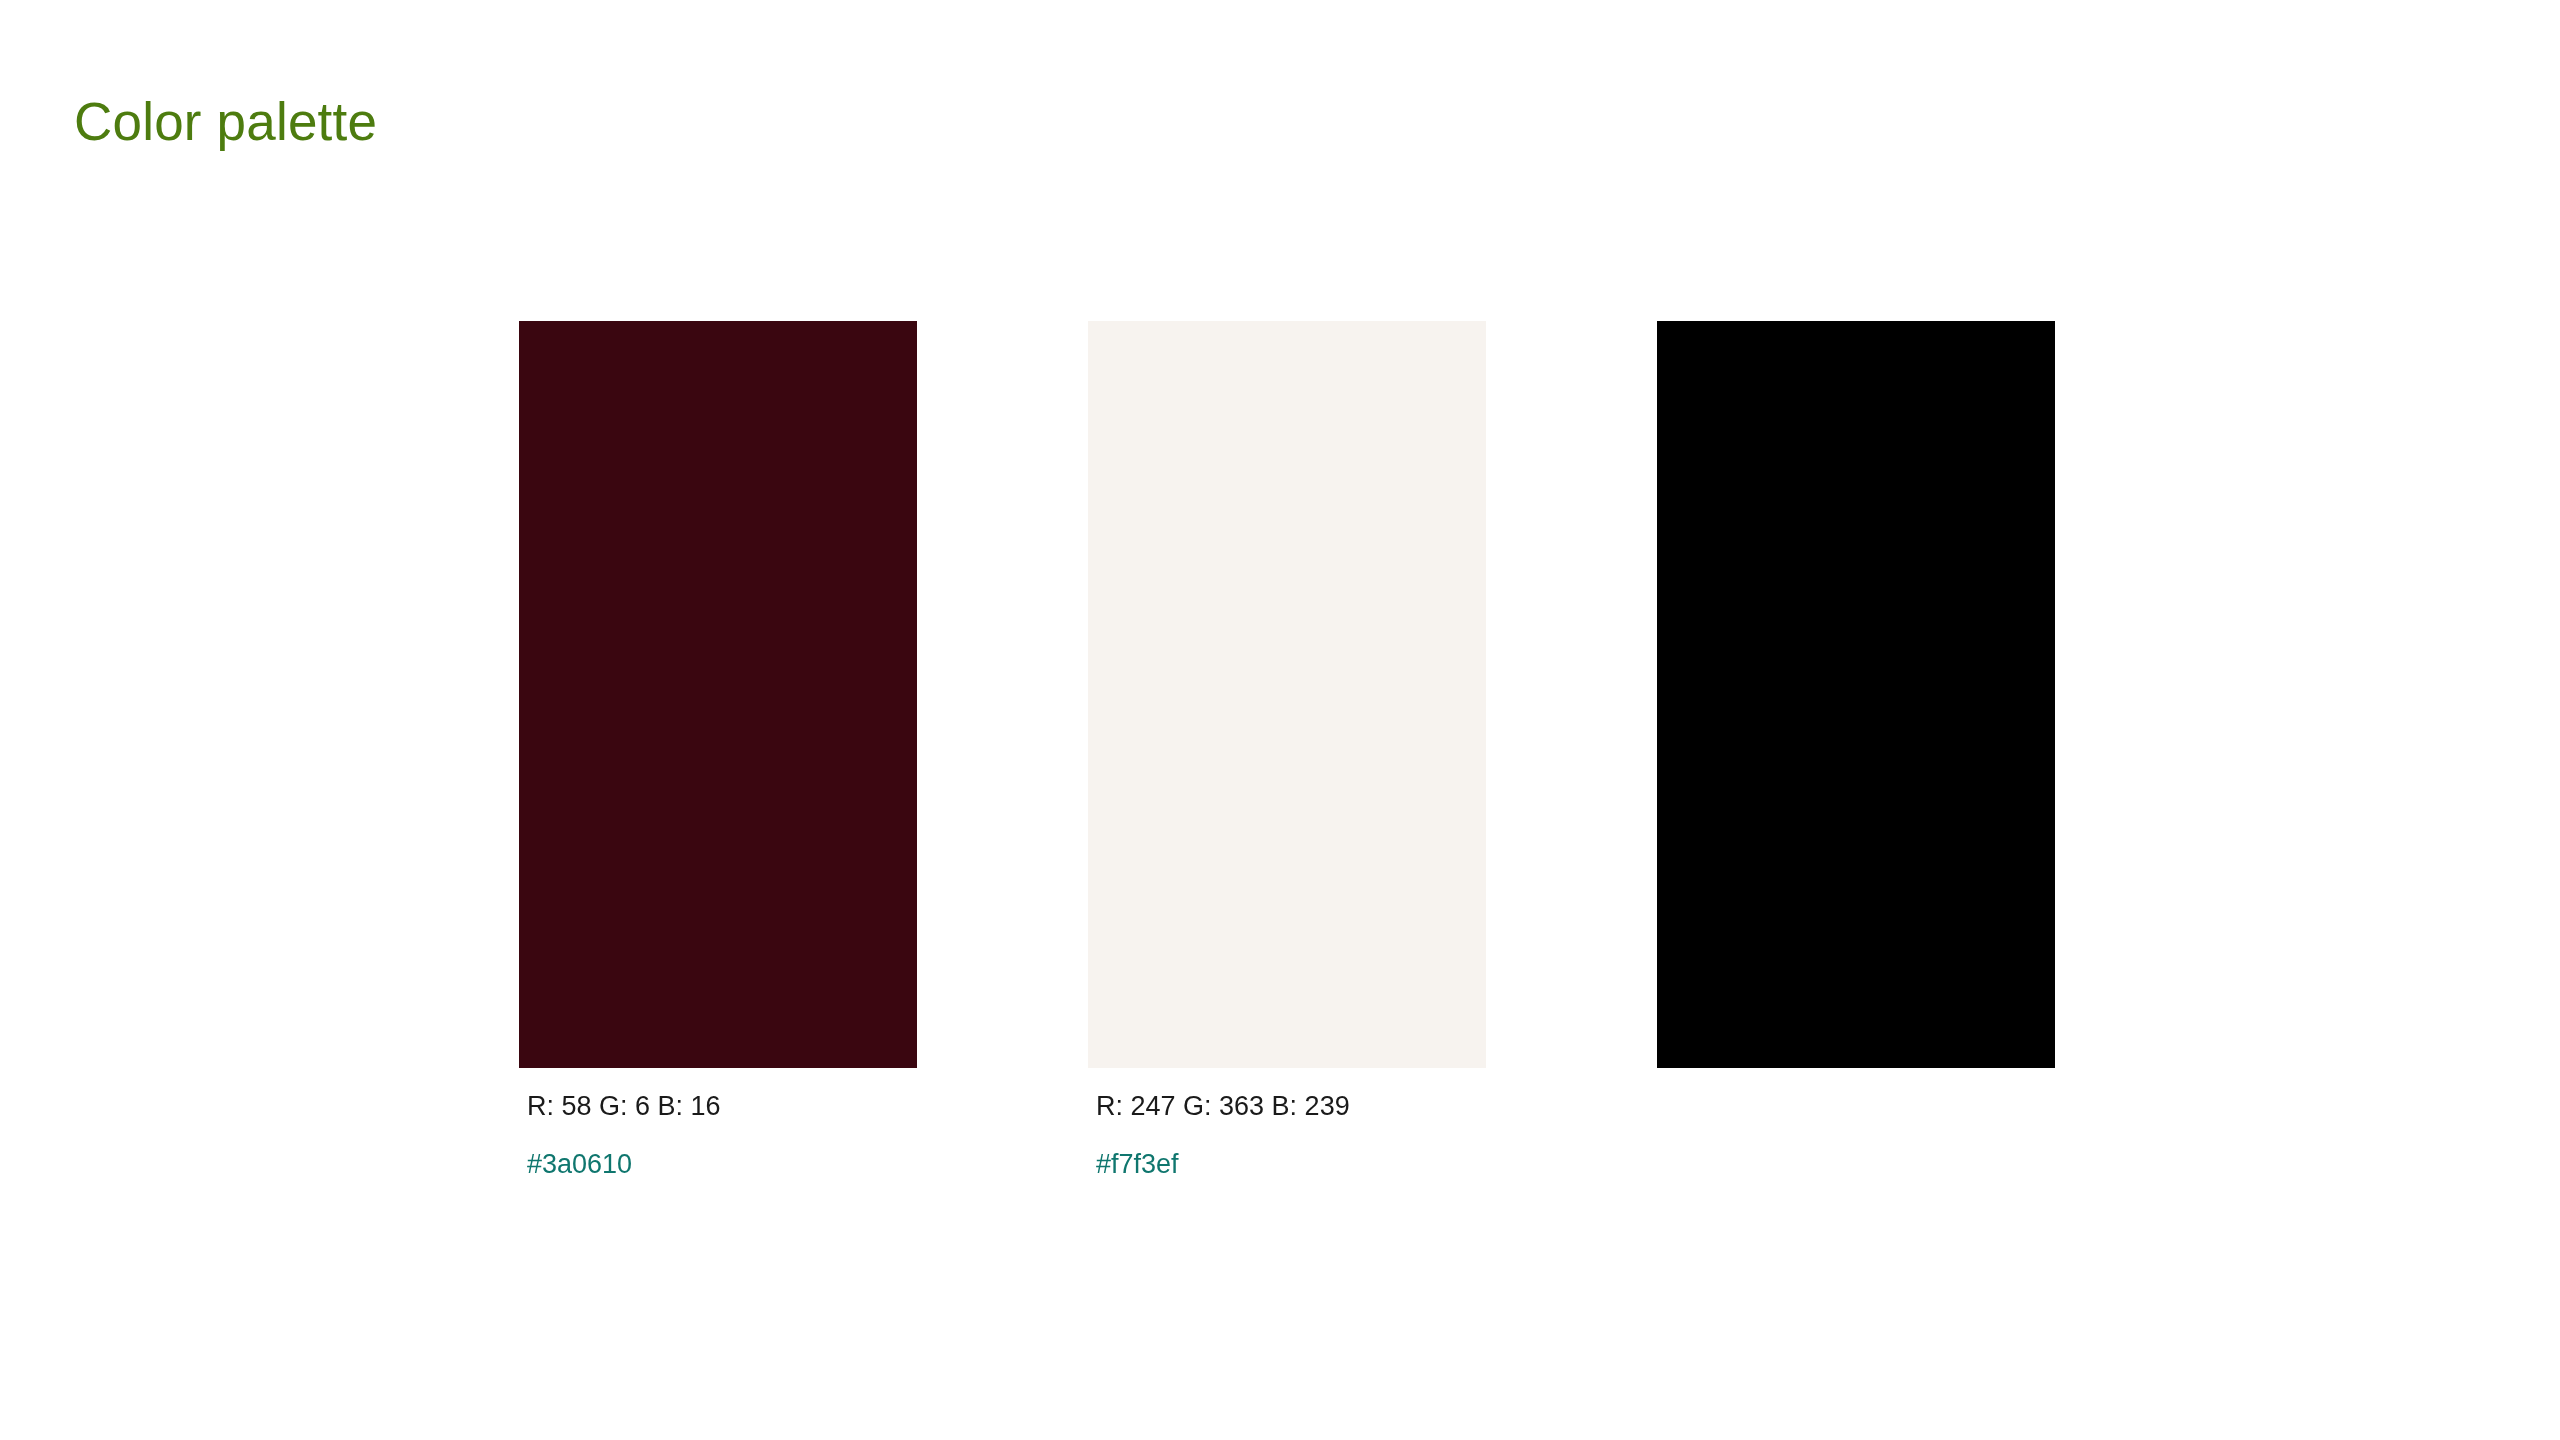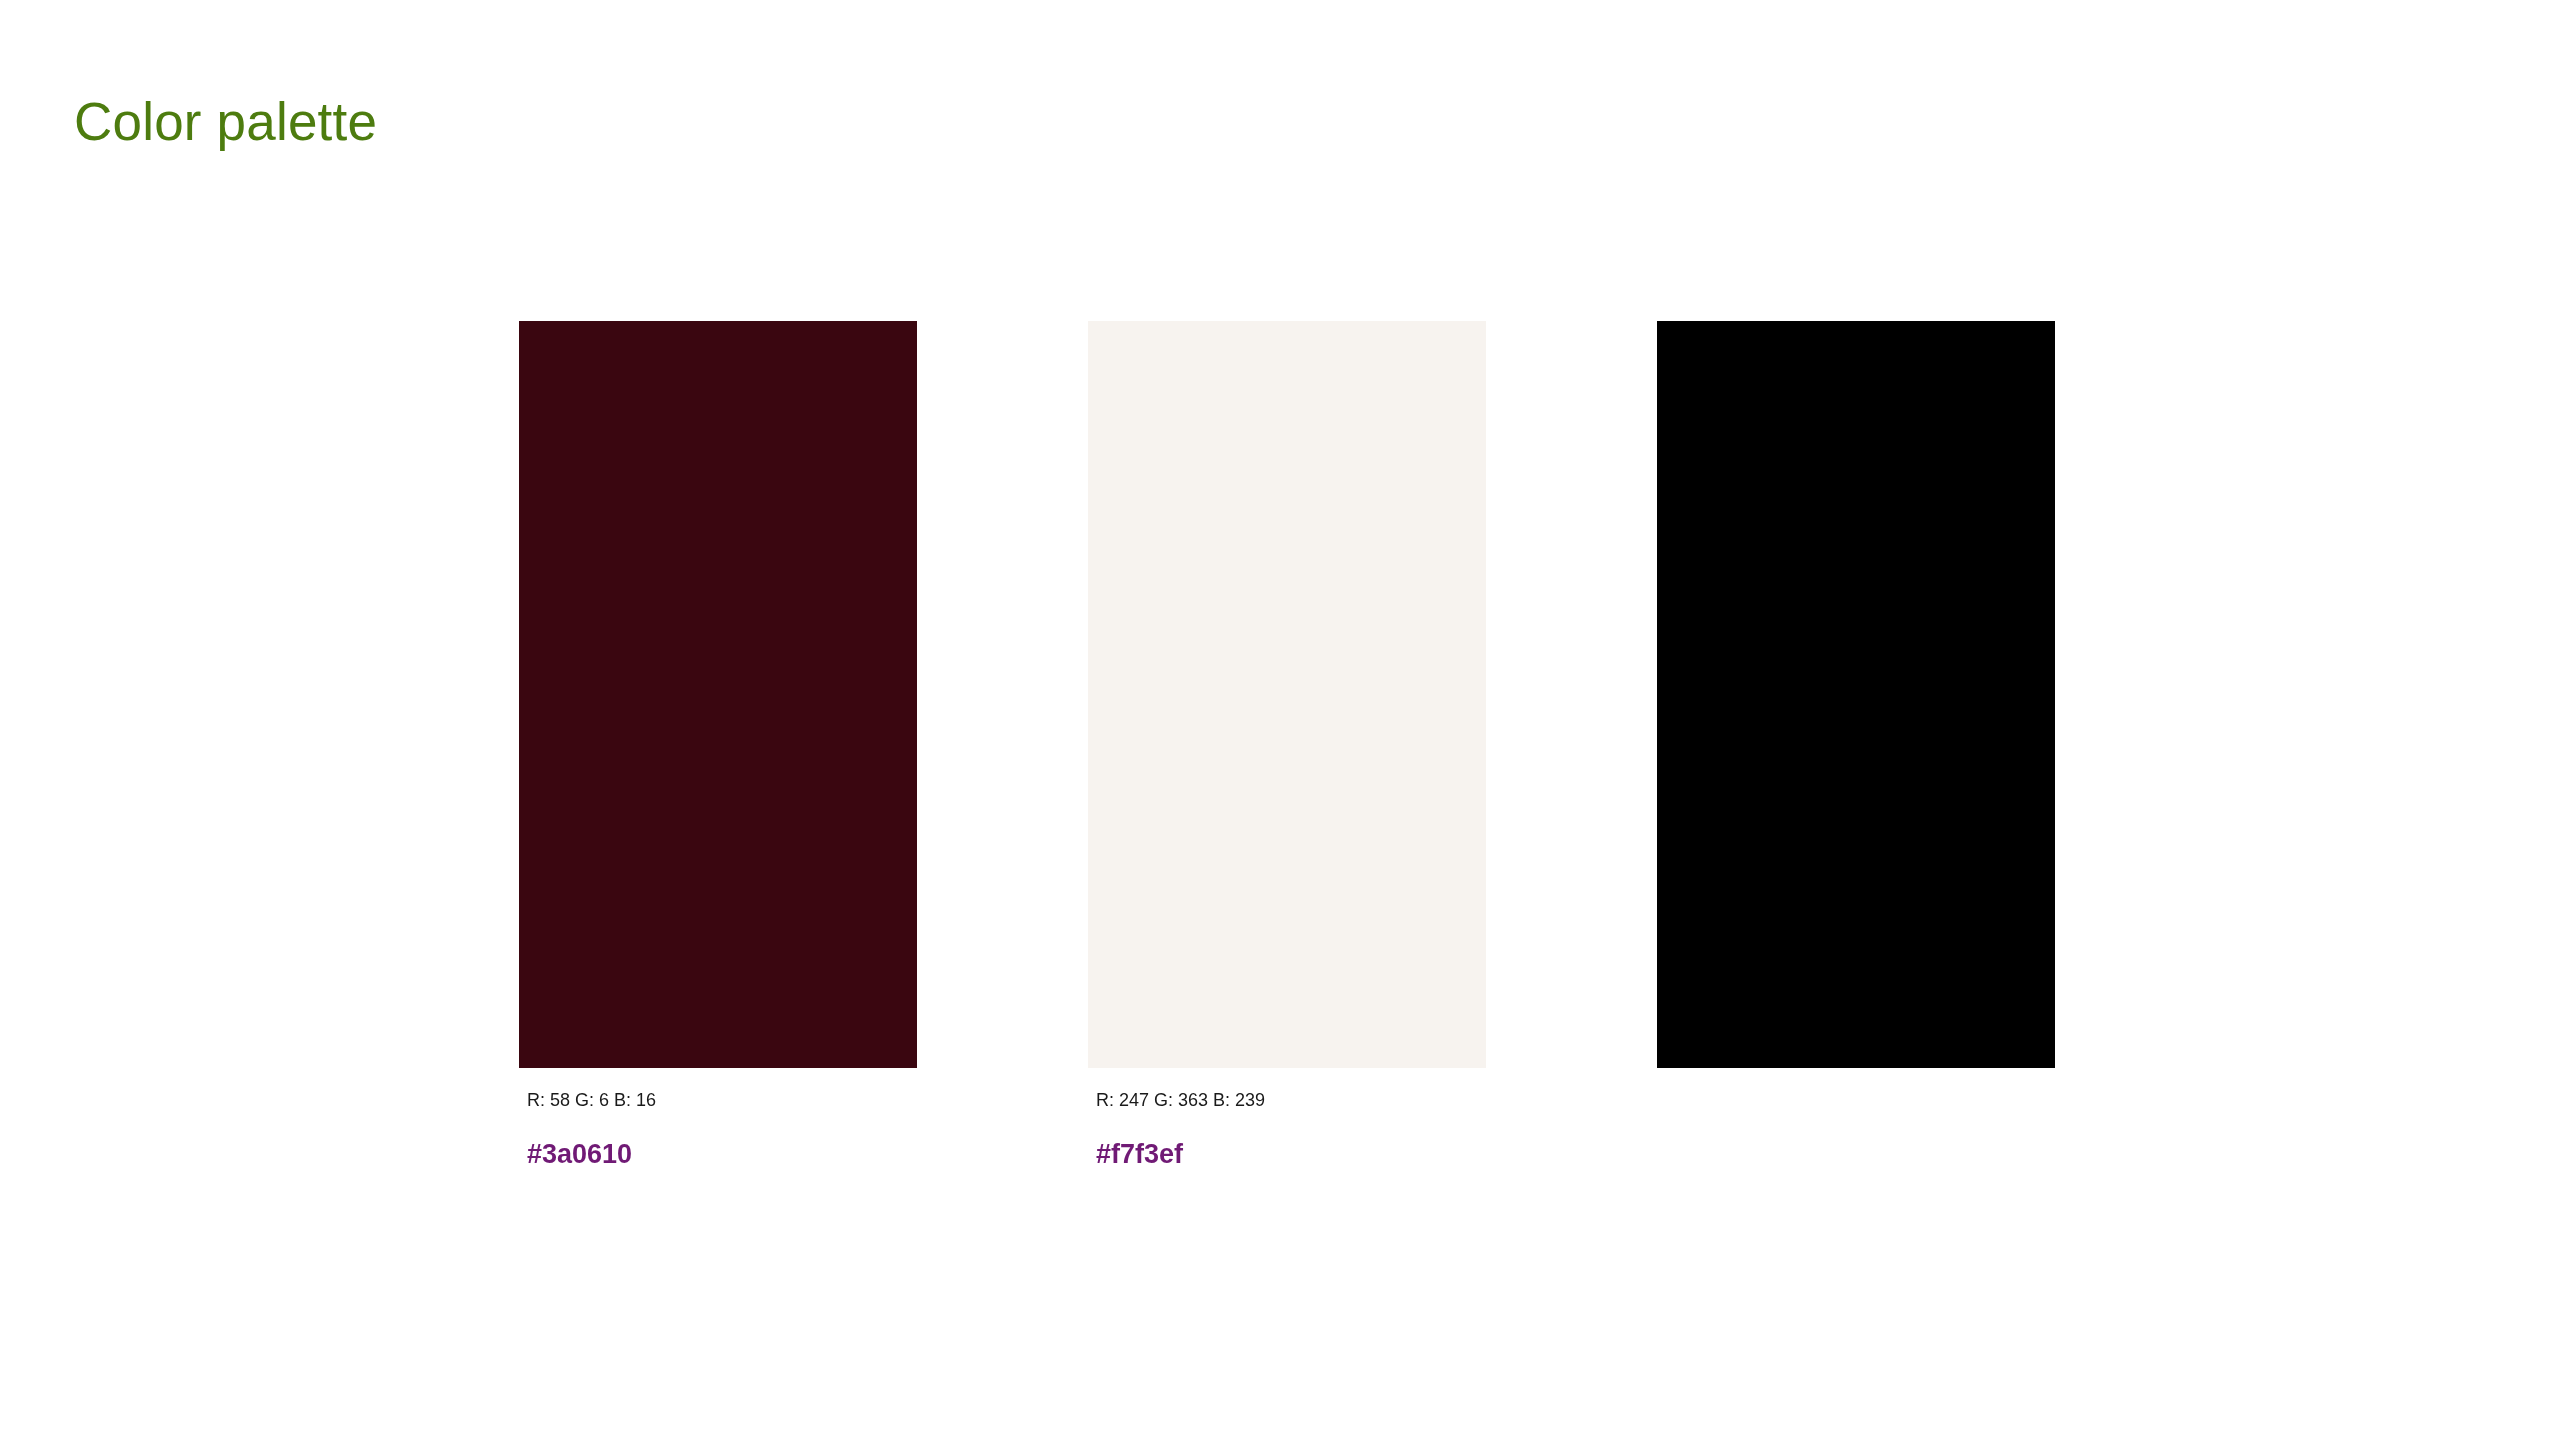--- a/index.html
+++ b/index.html
@@ -59,32 +59,32 @@
     height: 747px;
     display: block;
   }
 
   .swatch-meta {
     padding-left: 8px;
     padding-top: 22px;
   }
 
   .swatch-rgb {
-    font-size: 18px;
+    font-size: 27px;
     font-weight: 400;
     line-height: 1.2;
     color: #1a1a1a;
     white-space: nowrap;
   }
 
   .swatch-hex {
     font-size: 27px;
-    font-weight: 700;
+    font-weight: 400;
     line-height: 1.2;
-    color: #701a75;
+    color: #0f766e;
     white-space: nowrap;
     margin-top: 26px;
   }
 </style>
 </head>
 <body style="background-color: rgb(255, 255, 255);">
 
 <div class="page">
 
   <h1 class="page-title" style="color: #4d7c0f;">Color palette</h1>

